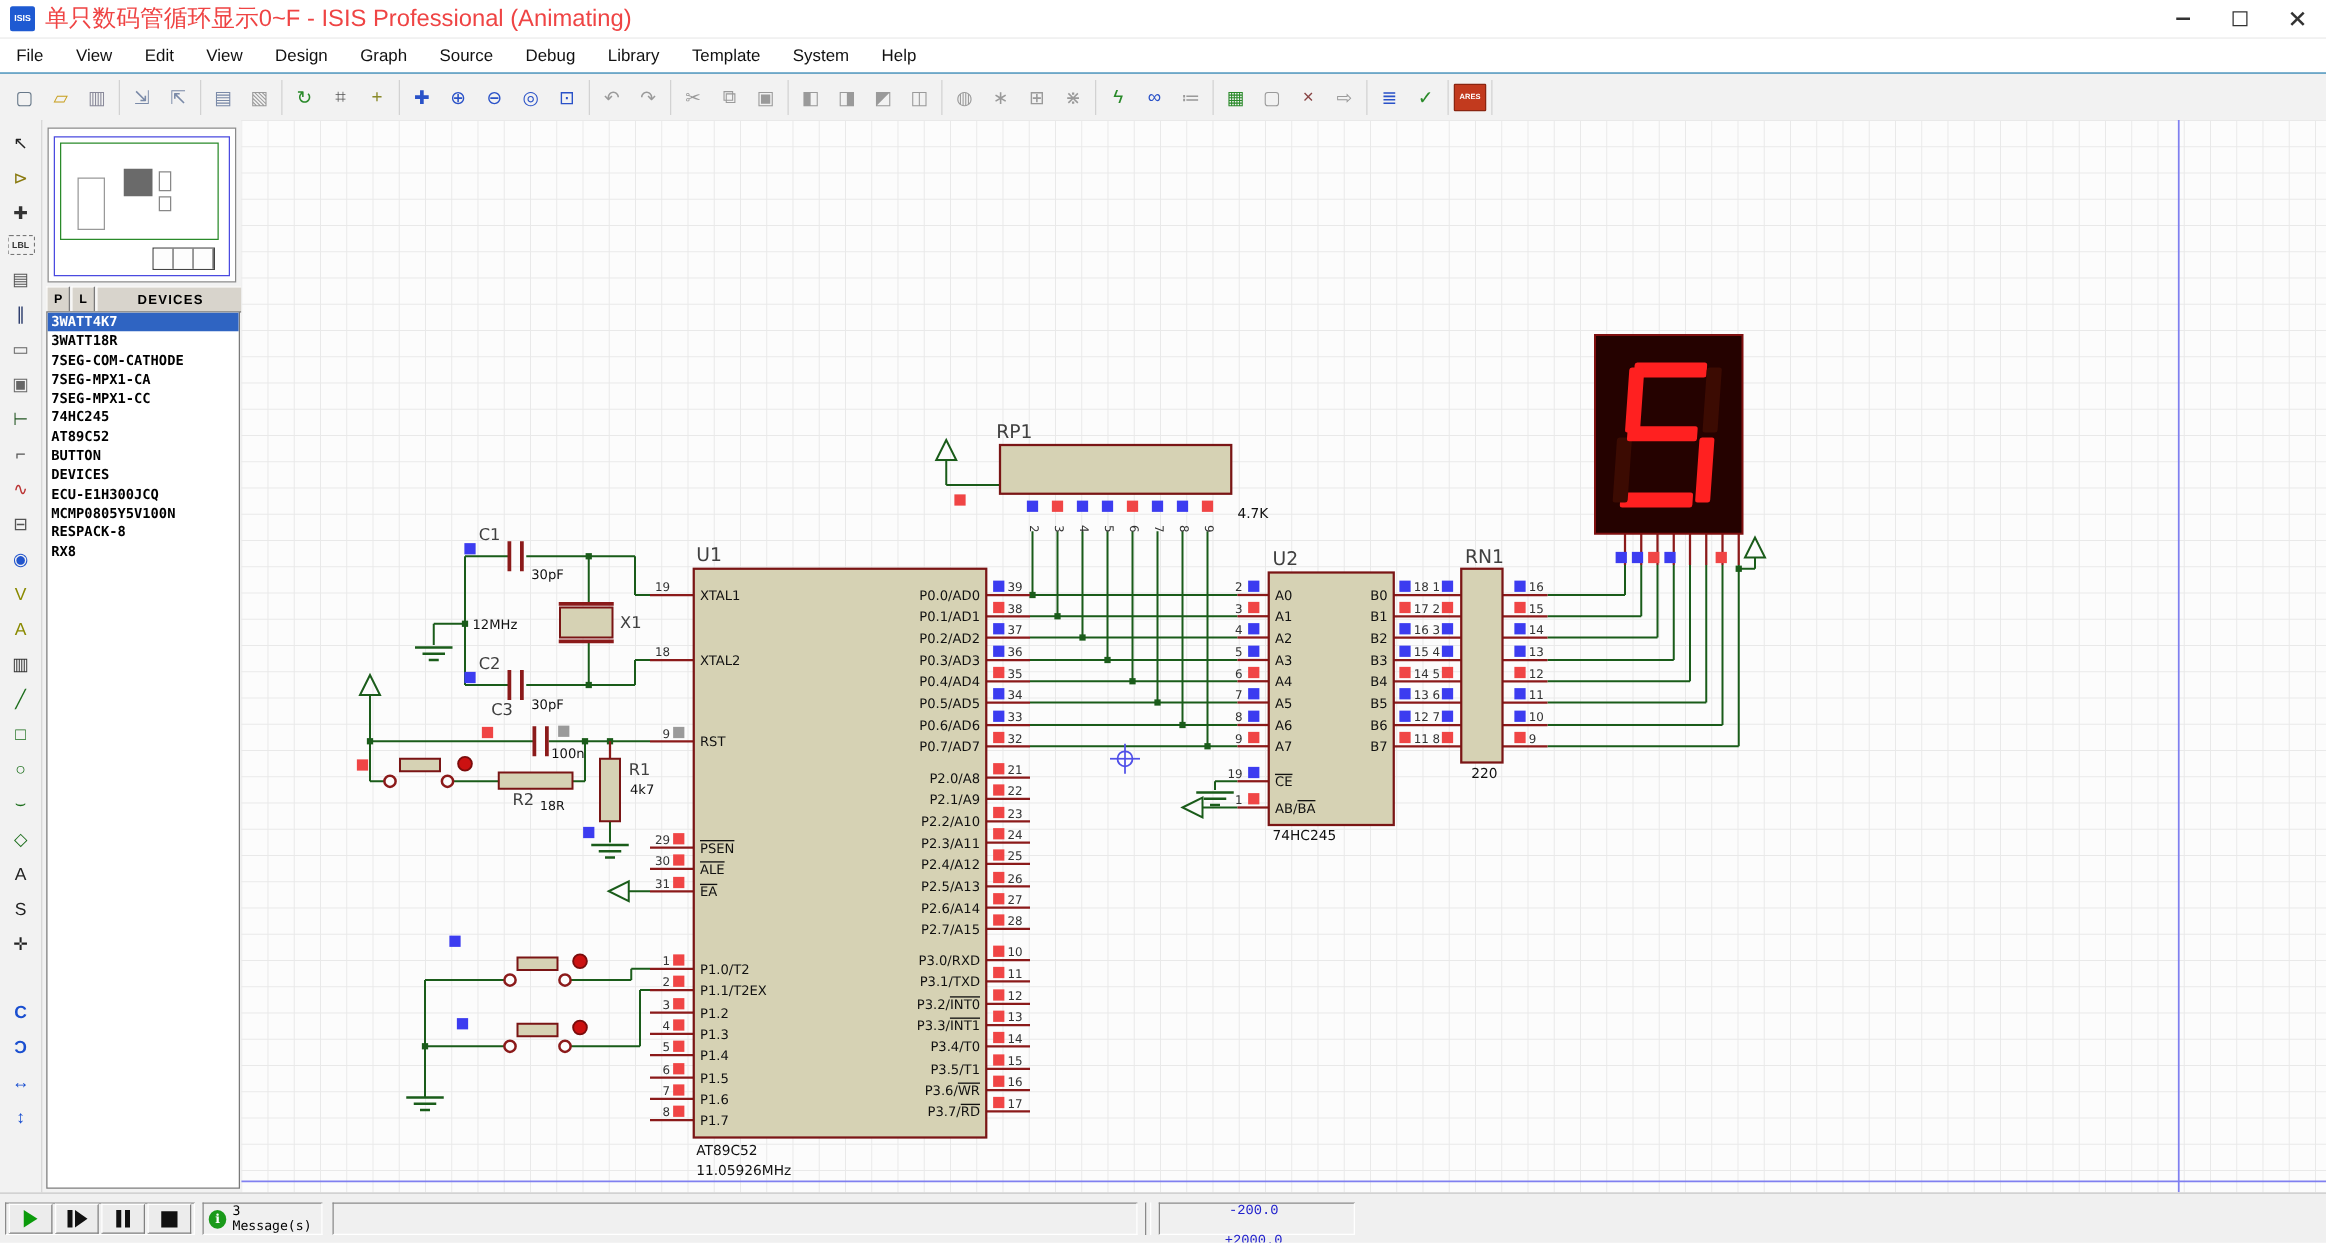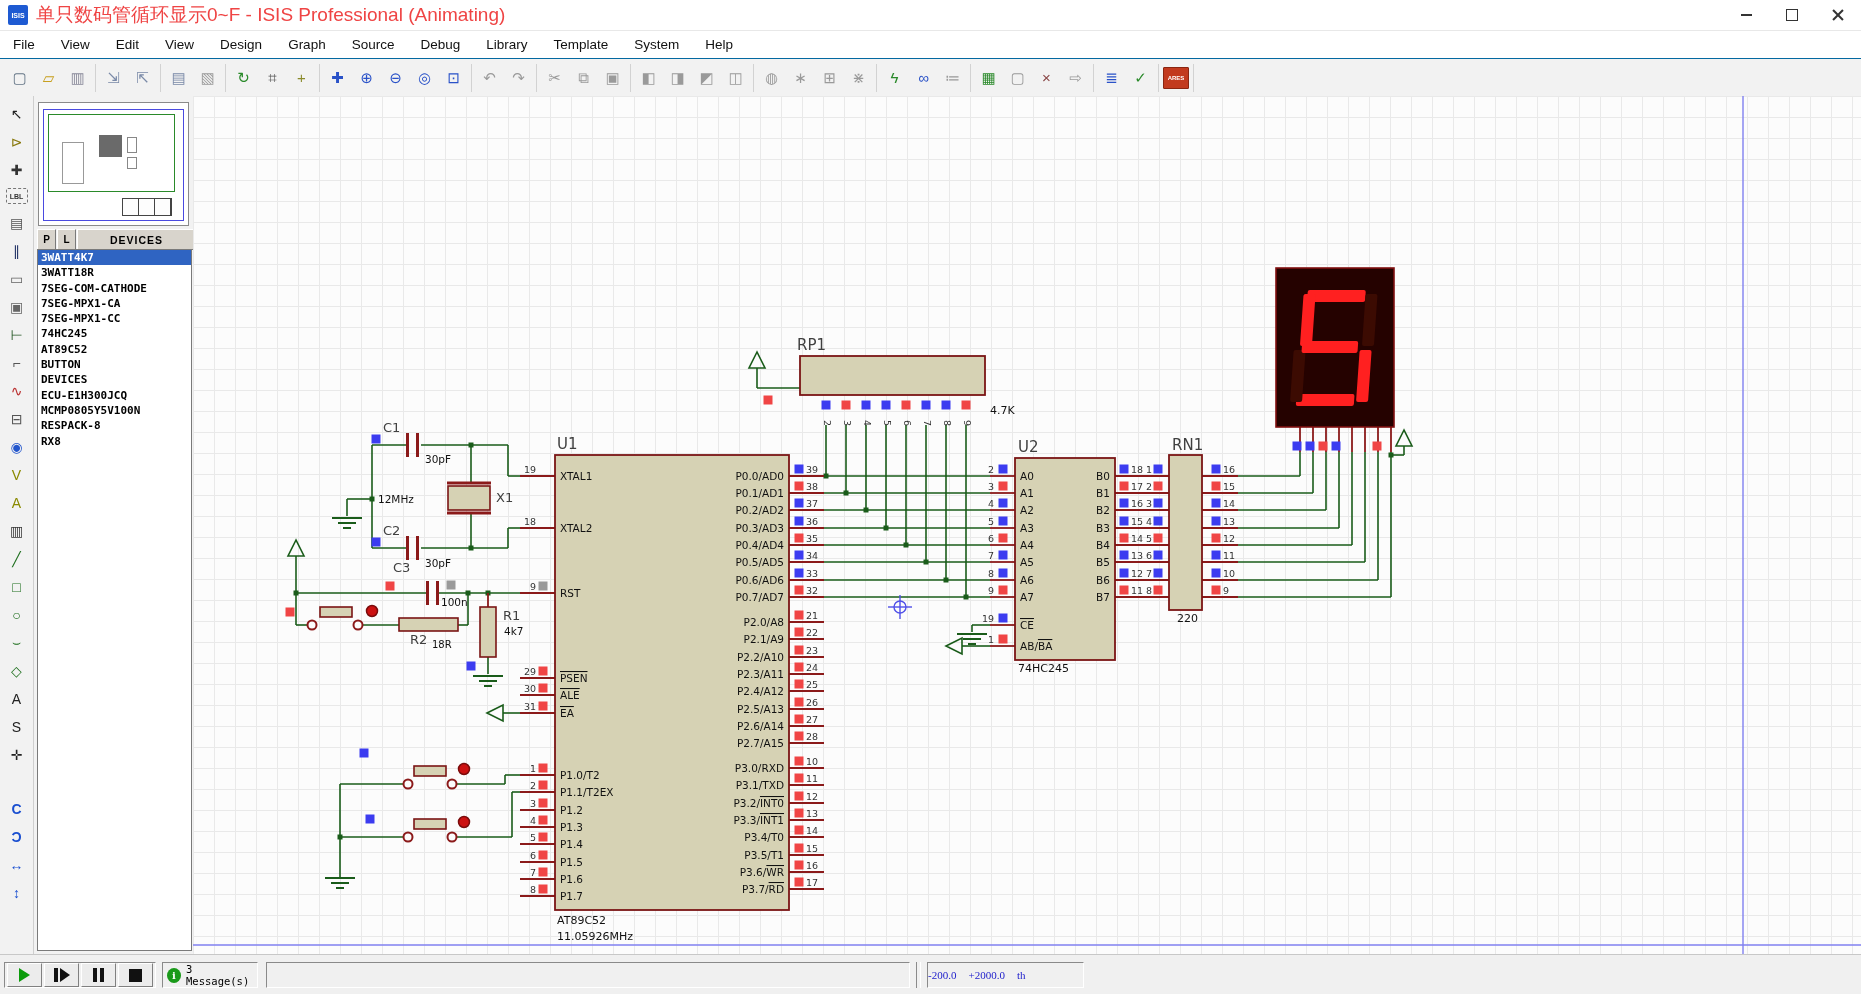--- a/index.html
+++ b/index.html
@@ -79,22 +79,22 @@
   .bar{width:4px;height:14px;background:#111;}
   .tri-black{width:0;height:0;border-left:10px solid #111;border-top:7px solid transparent;border-bottom:7px solid transparent;}
   .sq-stop{width:13px;height:13px;background:#111;}
   #msgbox{margin-left:6px;width:96px;padding-left:4px;font-size:10.5px;font-family:"DejaVu Sans Mono",monospace;}
   #infoicon{width:15px;height:15px;border-radius:50%;background:#1a9a1a;color:#fff;font-size:10px;font-weight:bold;
             display:flex;align-items:center;justify-content:center;margin-right:5px;font-family:"DejaVu Serif",serif;}
   #animbox{margin-left:8px;width:778px;padding-left:6px;font-family:"DejaVu Sans Mono",monospace;
            font-size:11.5px;color:#0c5c0c;}
   #emptybox{margin-left:8px;width:644px;}
   #statussep{width:3px;height:26px;border-left:1px solid #8a8a8a;border-right:1px solid #fff;margin-left:6px;}
-  #coordbox{margin-left:6px;width:157px;justify-content:flex-start;gap:12px;padding-right:5px;
-            font-family:Liberation Serif, serif;font-size:11px;color:#2222cc;}
+  #coordbox{margin-left:6px;width:157px;justify-content:space-between;gap:12px;padding-right:5px;
+            font-family:Liberation Mono, monospace;font-size:11px;color:#2222cc;flex-direction:column;}
 </style>
 </head>
 <body>
 
 <div id="titlebar">
   <div id="appicon">ISIS</div>
   <div id="apptitle">单只数码管循环显示0~F - ISIS Professional (Animating)</div>
   <div id="wincontrols">
     <div class="winbtn">
         <div class="glyph-min"></div>

